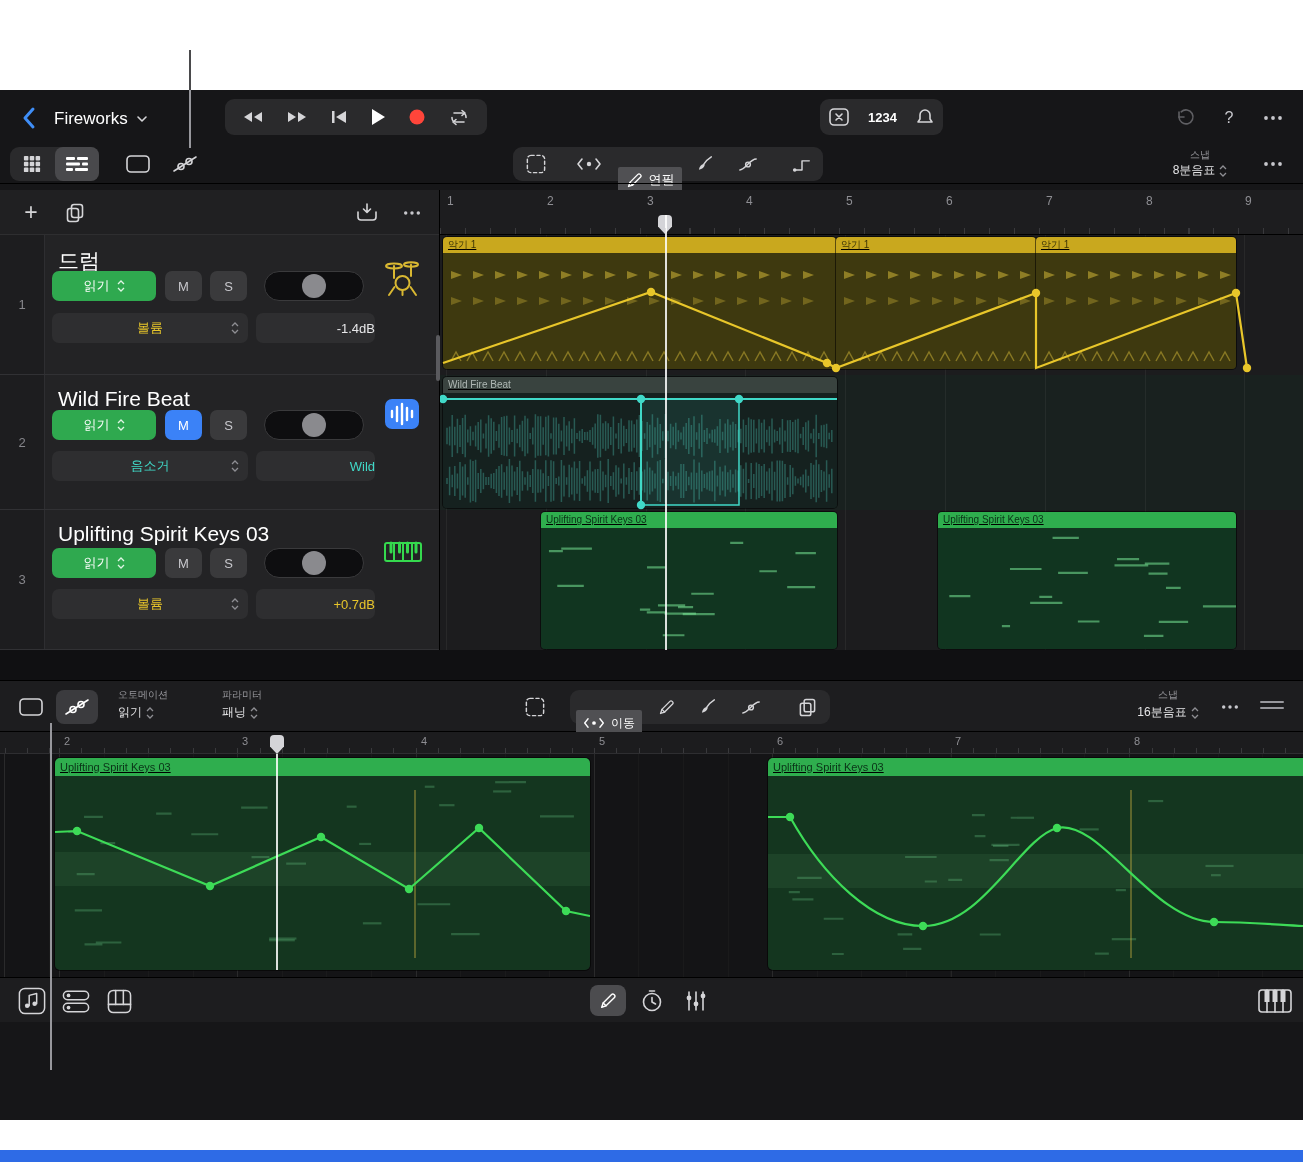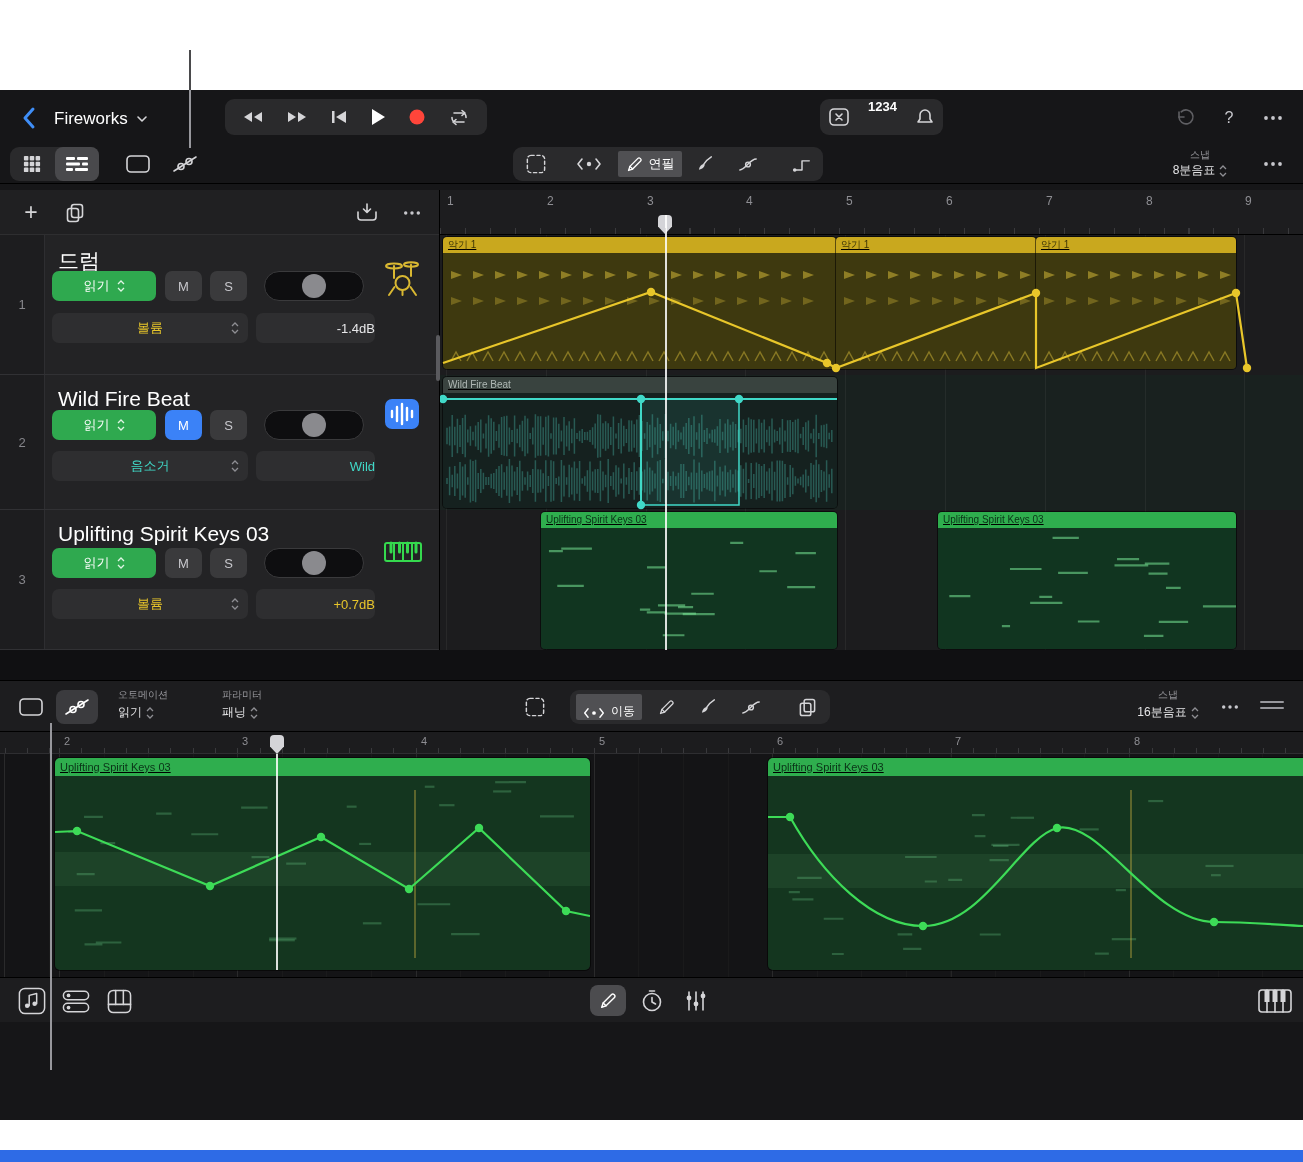--- a/index.html
+++ b/index.html
@@ -32,21 +32,21 @@
   .readbtn{position:absolute;background:#2fa94f;border-radius:7px;color:#fff;font-size:13px;display:flex;align-items:center;justify-content:center;gap:7px;}
   .msbtn{position:absolute;background:#3a3a3c;border-radius:7px;color:#c7c7cc;font-size:13px;display:flex;align-items:center;justify-content:center;}
   .msbtn.on{background:#3b82f7;color:#fff;}
   .dd{position:absolute;background:#2e2e30;border-radius:7px;font-size:13px;display:flex;align-items:center;justify-content:center;}
   .dd .ud{position:absolute;right:9px;top:9px;}
   .valbox{position:absolute;background:#2e2e30;border-radius:7px;font-size:13px;display:flex;align-items:center;justify-content:flex-end;}
   .toggle{position:absolute;background:#0e0e10;border:1px solid #3a3a3c;border-radius:15px;box-sizing:border-box;}
   .knob{position:absolute;top:2px;left:37px;width:24px;height:24px;border-radius:50%;background:#8a8a8e;}
   .phandle{position:absolute;width:14px;height:19px;background:#d4d4d8;border-radius:4px;clip-path:polygon(0 0,100% 0,100% 60%,50% 100%,0 60%);}
   .selbg{background:#49494c;border-radius:8px;}
-  .btn-sel{background:#505053;border-radius:2px;}
+  .btn-sel{background:#505053;border-radius:2px;margin-top:16px;}
 </style>
 </head>
 <body>
 
 <div id="stage">
 
   <div class="ab" style="left:189px;top:50px;width:2px;height:41px;background:#4a4a4c;z-index:40;"></div>
 
   <div id="app">
 
@@ -97,21 +97,21 @@
         <div class="ic">
             <svg width="22" height="17" viewBox="0 0 22 17">
               <path d="M6 4 H14 a4 4 0 0 1 4 4 v0.5 M16 13 H8 a4 4 0 0 1 -4 -4 v-0.5" class="st"></path>
               <path d="M14 1.5 L17 4 L14 6.5" class="st"></path>
               <path d="M8 10.5 L5 13 L8 15.5" class="st"></path>
             </svg>
           </div>
       </div>
 
 
-      <div class="ab pill" style="left:820px;top:9px;width:123px;height:36px;display:flex;justify-content:space-around;">
+      <div class="ab pill" style="left:820px;top:9px;width:123px;height:36px;display:flex;align-items:center;justify-content:space-around;">
         <div class="ic">
             <svg width="20" height="18" viewBox="0 0 20 18">
               <rect x="1" y="1" width="18" height="16" rx="4" class="st"></rect>
               <path d="M7 6 L13 12 M13 6 L7 12" class="st"></path>
             </svg>
           </div>
         <span style="font-size:13px;font-weight:bold;color:#fff;">1234</span>
         <div class="ic">
             <svg width="18" height="18" viewBox="0 0 18 18">
               <path d="M9 2 a5 5 0 0 1 5 5 v4 l2 3 H2 l2 -3 V7 a5 5 0 0 1 5 -5 Z" class="st"></path>
@@ -951,21 +951,21 @@
               <path d="M1 4 L4 1 L7 4 M1 8 L4 11 L7 8" stroke="#8e8e93" fill="none" stroke-width="1.3"></path>
             </svg>
         </div>
       </div>
       <div class="ab ic" style="left:520px;top:11px;width:30px;height:30px;">
         <svg width="20" height="20" viewBox="0 0 22 22">
             <rect x="1.5" y="1.5" width="19" height="19" rx="4" class="st" stroke-dasharray="3.5 3"></rect>
           </svg>
       </div>
       <div class="ab pill" style="left:570px;top:9px;width:260px;height:34px;">
-        <div class="ab ic btn-sel" style="left:6px;top:4px;width:66px;height:26px;gap:6px;align-items:flex-end;">
+        <div class="ab ic btn-sel" style="left:6px;top:4px;width:66px;height:26px;gap:6px;">
           <svg width="22" height="14" viewBox="0 0 26 16">
               <path d="M6 3 L2 8 L6 13" class="stw"></path>
               <path d="M20 3 L24 8 L20 13" class="stw"></path>
               <circle cx="13" cy="8" r="2.2" fill="#fff"></circle>
             </svg>
           <span style="font-size:12px;color:#fff;">이동</span>
         </div>
         <div class="ab ic" style="left:82px;top:5px;width:28px;height:24px;">
           <svg width="17" height="17" viewBox="0 0 20 20">
               <path d="M3 17 L4.6 12.2 L14 2.8 a1.8 1.8 0 0 1 2.6 0 l0.6 0.6 a1.8 1.8 0 0 1 0 2.6 L7.8 15.4 Z" class="st"></path>

